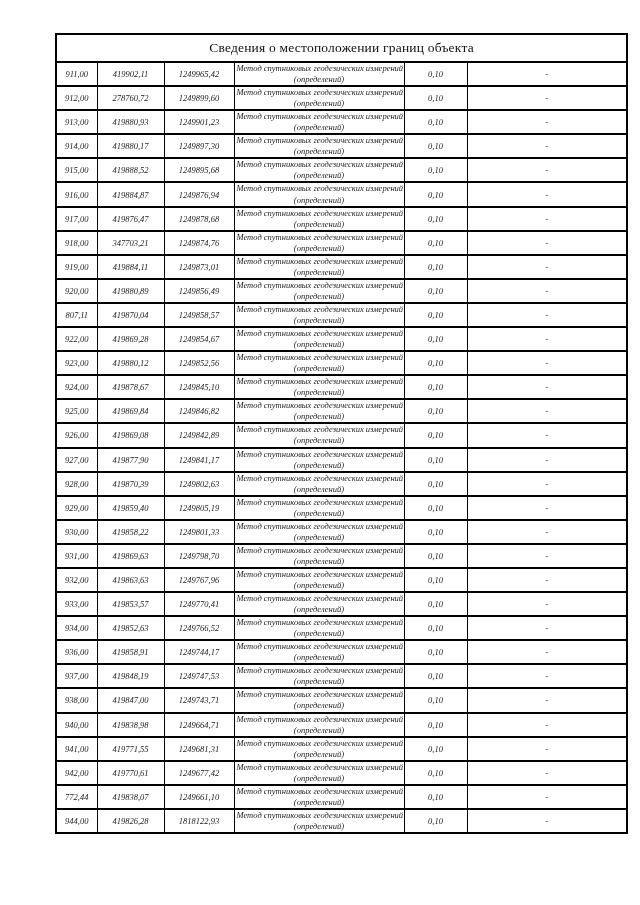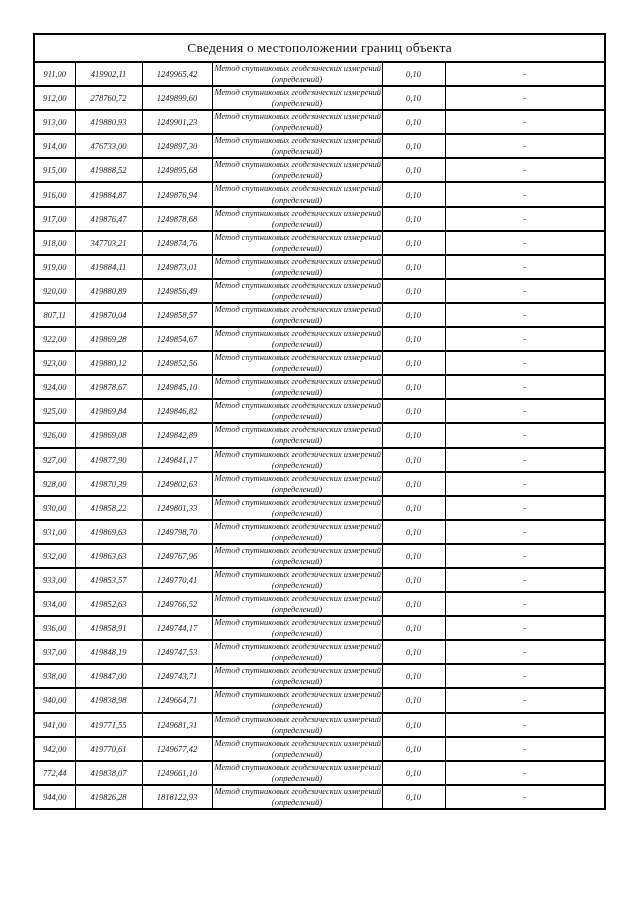--- a/index.html
+++ b/index.html
@@ -11,21 +11,21 @@
     position: relative;
     width: 640px;
     height: 905px;
     background: #ffffff;
     font-family: "Liberation Serif", "DejaVu Serif", serif;
     color: #1f1f1f;
     overflow: hidden;
   }
   table.boundary-table {
     position: absolute;
-    left: 33px;
+    left: 55px;
     top: 33px;
     width: 571px;
     border-collapse: collapse;
     table-layout: fixed;
     border: 2px solid #000;
   }
   table.boundary-table td {
     border: 1px solid #000;
     border-top-width: 2px;
     border-bottom-width: 2px;
@@ -107,21 +107,21 @@
     <td class="y-cell">1249901,23</td>
     <td class="method-cell">
       <span class="method-line">Метод спутниковых геодезических измерений</span>
       <span class="method-line">(определений)</span>
     </td>
     <td class="accuracy-cell">0,10</td>
     <td class="note-cell">-</td>
   </tr>
         <tr class="data-row">
     <td class="point-cell">914,00</td>
-    <td class="x-cell">476733,00</td>
+    <td class="x-cell">419880,17</td>
     <td class="y-cell">1249897,30</td>
     <td class="method-cell">
       <span class="method-line">Метод спутниковых геодезических измерений</span>
       <span class="method-line">(определений)</span>
     </td>
     <td class="accuracy-cell">0,10</td>
     <td class="note-cell">-</td>
   </tr>
         <tr class="data-row">
     <td class="point-cell">915,00</td>
@@ -263,20 +263,31 @@
       <span class="method-line">Метод спутниковых геодезических измерений</span>
       <span class="method-line">(определений)</span>
     </td>
     <td class="accuracy-cell">0,10</td>
     <td class="note-cell">-</td>
   </tr>
         <tr class="data-row">
     <td class="point-cell">928,00</td>
     <td class="x-cell">419870,39</td>
     <td class="y-cell">1249802,63</td>
+    <td class="method-cell">
+      <span class="method-line">Метод спутниковых геодезических измерений</span>
+      <span class="method-line">(определений)</span>
+    </td>
+    <td class="accuracy-cell">0,10</td>
+    <td class="note-cell">-</td>
+  </tr>
+        <tr class="data-row">
+    <td class="point-cell">929,00</td>
+    <td class="x-cell">419859,40</td>
+    <td class="y-cell">1249805,19</td>
     <td class="method-cell">
       <span class="method-line">Метод спутниковых геодезических измерений</span>
       <span class="method-line">(определений)</span>
     </td>
     <td class="accuracy-cell">0,10</td>
     <td class="note-cell">-</td>
   </tr>
         <tr class="data-row">
     <td class="point-cell">930,00</td>
     <td class="x-cell">419858,22</td>

